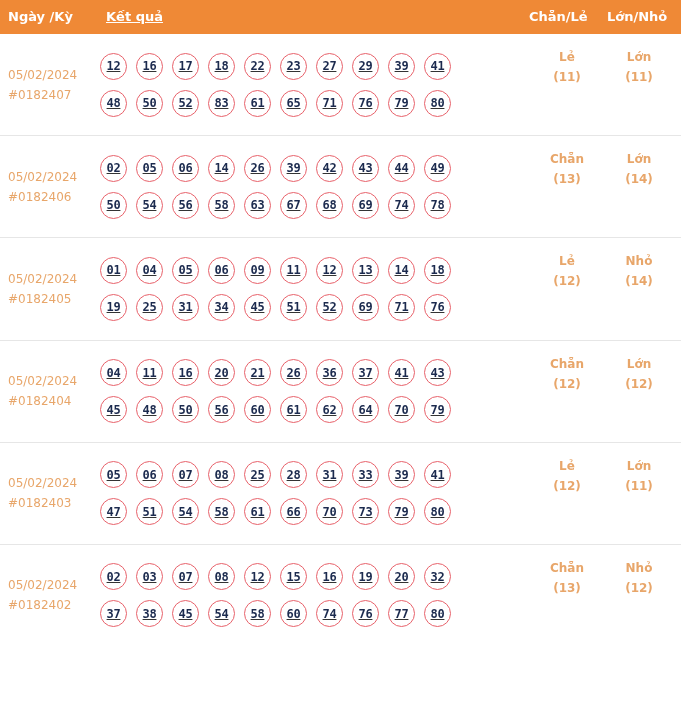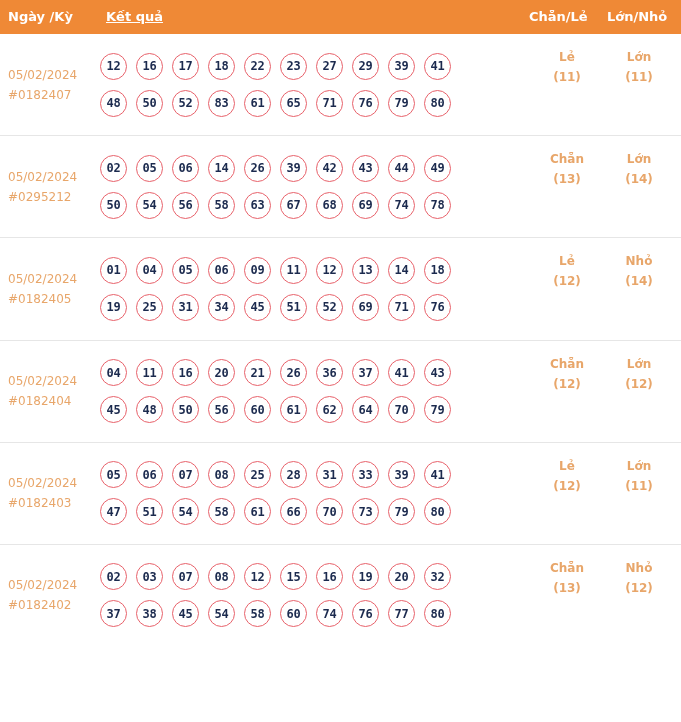--- a/index.html
+++ b/index.html
@@ -103,20 +103,21 @@
     flex: 1 1 auto;
     display: flex;
     flex-direction: column;
     justify-content: center;
     gap: 10px;
     padding-left: 2px;
   }
   .num-line {
     display: flex;
     gap: 9px;
+    text-decoration: underline;
   }
   .ball {
     width: 27px;
     height: 27px;
     flex: 0 0 27px;
     border: 1px solid #e8626b;
     border-radius: 50%;
     box-sizing: border-box;
     display: flex;
     align-items: center;
@@ -197,21 +198,21 @@
           <span class="sum-count">(11)</span>
         </div>
         <div class="cell-bigsmall">
           <span class="sum-label">Lớn</span>
           <span class="sum-count">(11)</span>
         </div>
       </div>
       <div class="draw-row">
         <div class="cell-date">
           <span class="date-line">05/02/2024</span>
-          <span class="period-line">#0295212</span>
+          <span class="period-line">#0182406</span>
         </div>
         <div class="cell-numbers">
           <div class="num-line">
             <span class="ball">02</span>
             <span class="ball">05</span>
             <span class="ball">06</span>
             <span class="ball">14</span>
             <span class="ball">26</span>
             <span class="ball">39</span>
             <span class="ball">42</span>

